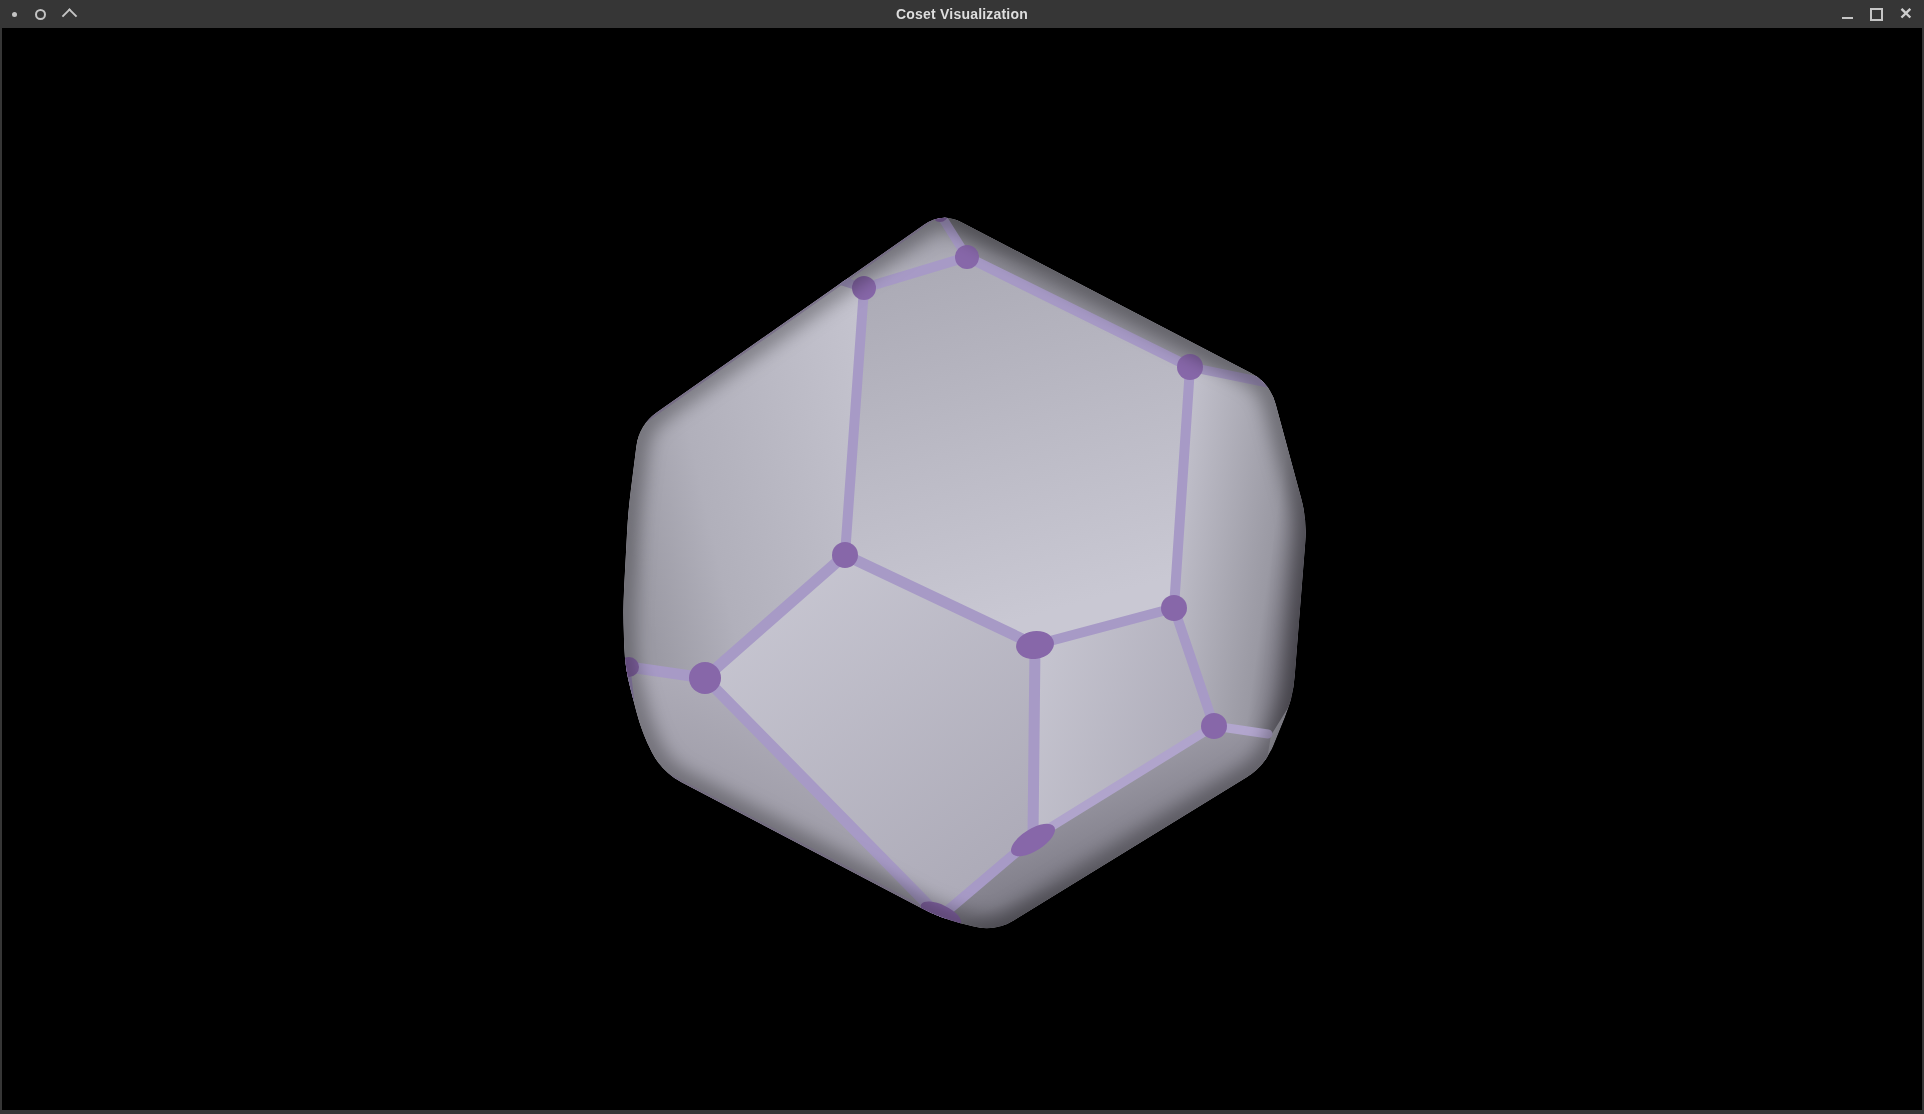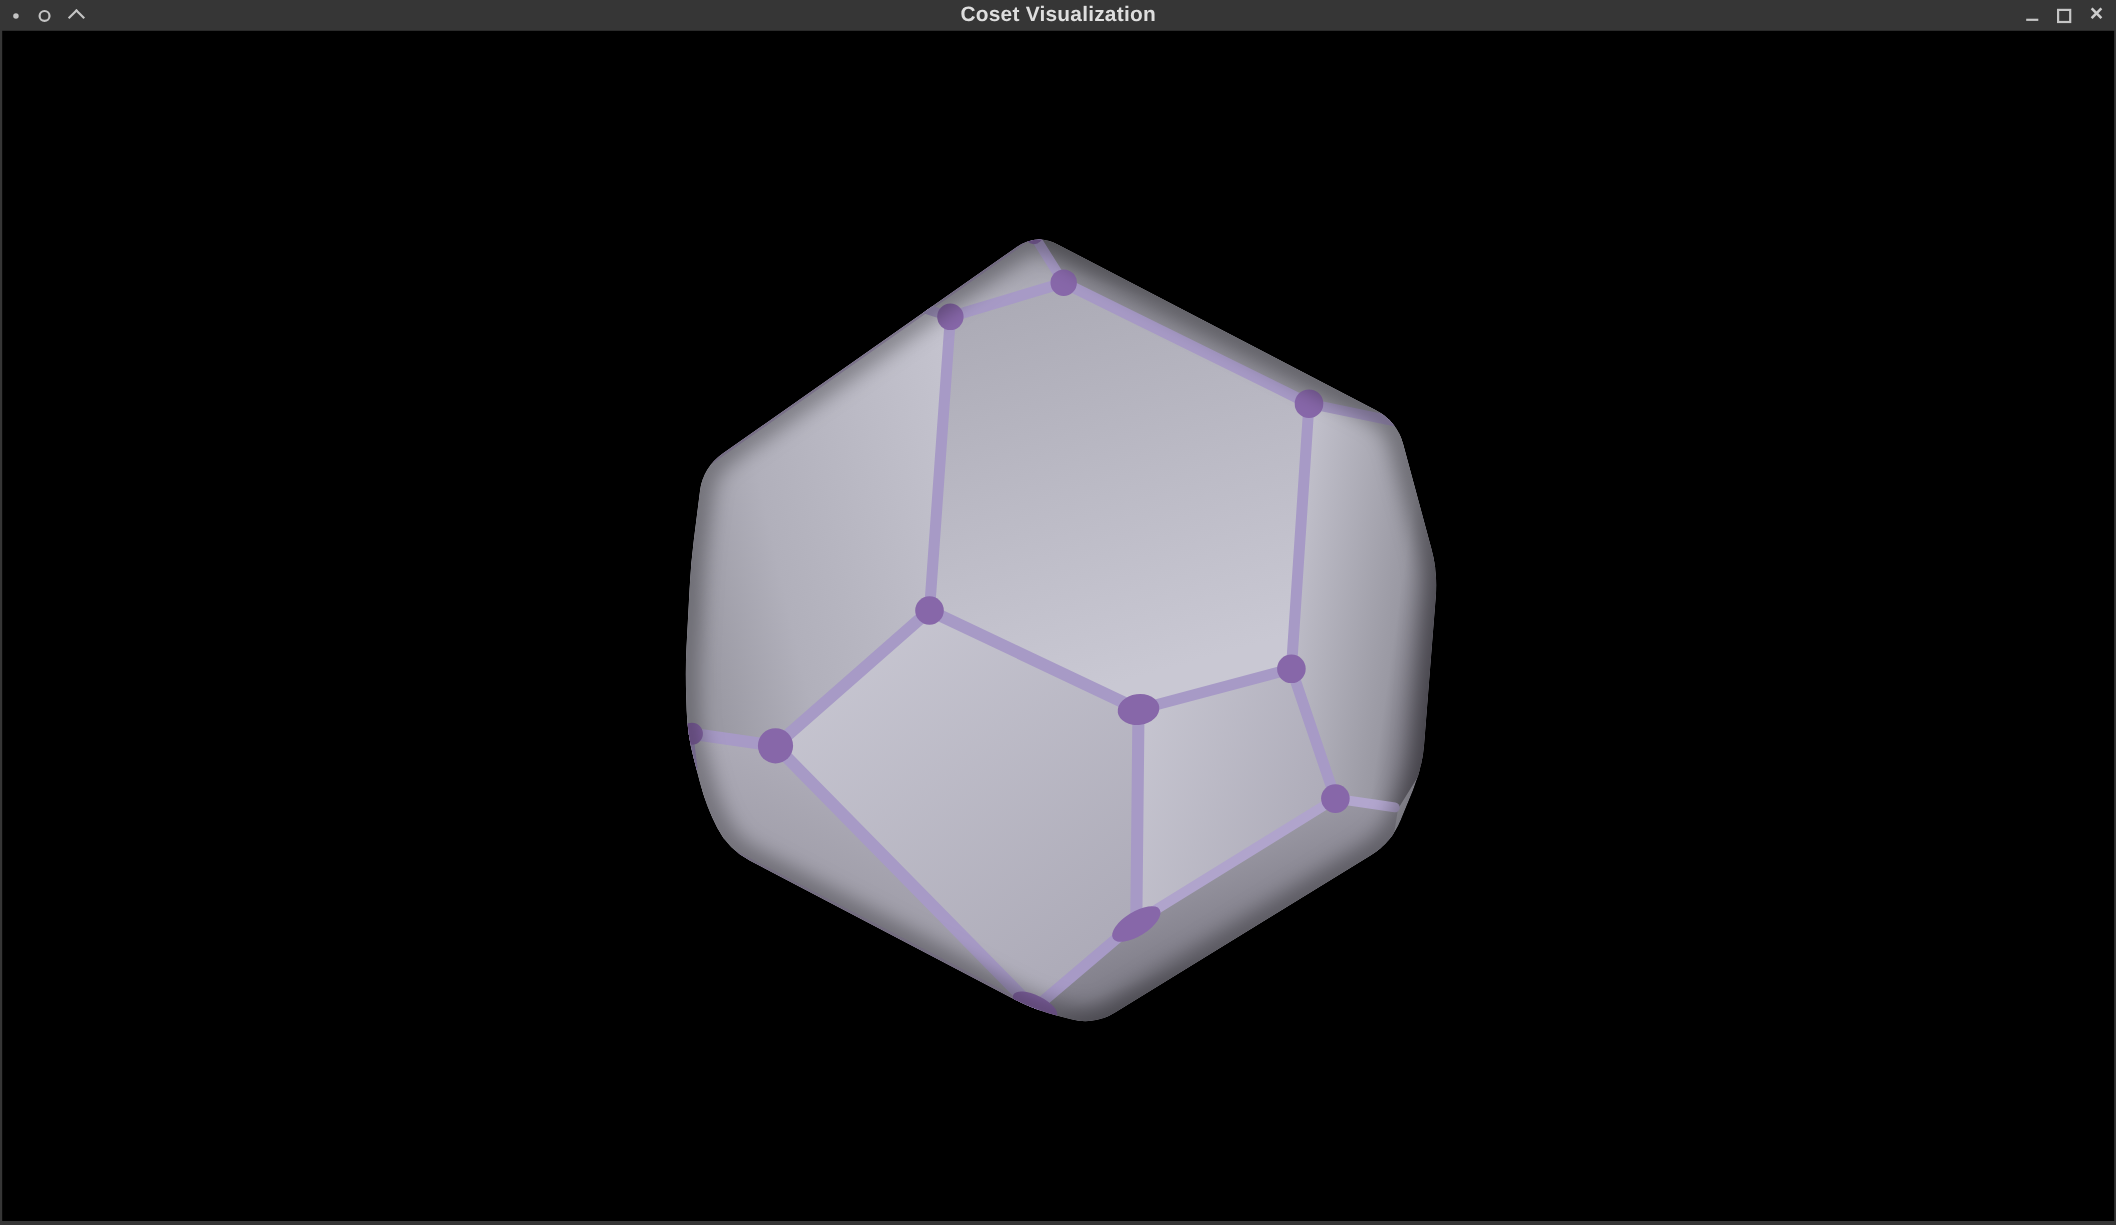--- a/index.html
+++ b/index.html
@@ -17,21 +17,21 @@
   }
   .titlebar-left{
     position:absolute;left:12px;top:0;height:28px;
     display:flex;align-items:center;gap:18px;
   }
   .wm-dot{width:5px;height:5px;border-radius:50%;background:#c4c4c4;}
   .wm-circle{width:11px;height:11px;border-radius:50%;border:2px solid #c4c4c4;box-sizing:border-box;background:transparent;}
   .wm-chevron{width:9px;height:9px;border-top:2px solid #c4c4c4;border-right:2px solid #c4c4c4;transform:rotate(-45deg) translate(-1px,1px);}
   .title{
     position:absolute;left:0;right:0;text-align:center;
-    color:#dedede;font-size:19px;font-weight:bold;letter-spacing:0.2px;
+    color:#dedede;font-size:14px;font-weight:bold;letter-spacing:0.2px;
     pointer-events:none;
   }
   .titlebar-right{
     position:absolute;right:12px;top:0;height:28px;
     display:flex;align-items:center;gap:17px;
   }
   .ctl{display:flex;align-items:center;justify-content:center;cursor:default;}
   .ctl-min-bar{width:11px;height:2px;background:#c6c6c6;transform:translateY(4px);}
   .ctl-max-box{width:9px;height:9px;border:2px solid #c6c6c6;box-sizing:content-box;background:transparent;}
   .ctl-close{color:#cdcdcd;font-size:21px;font-weight:bold;line-height:20px;transform:translateY(-1px);}

